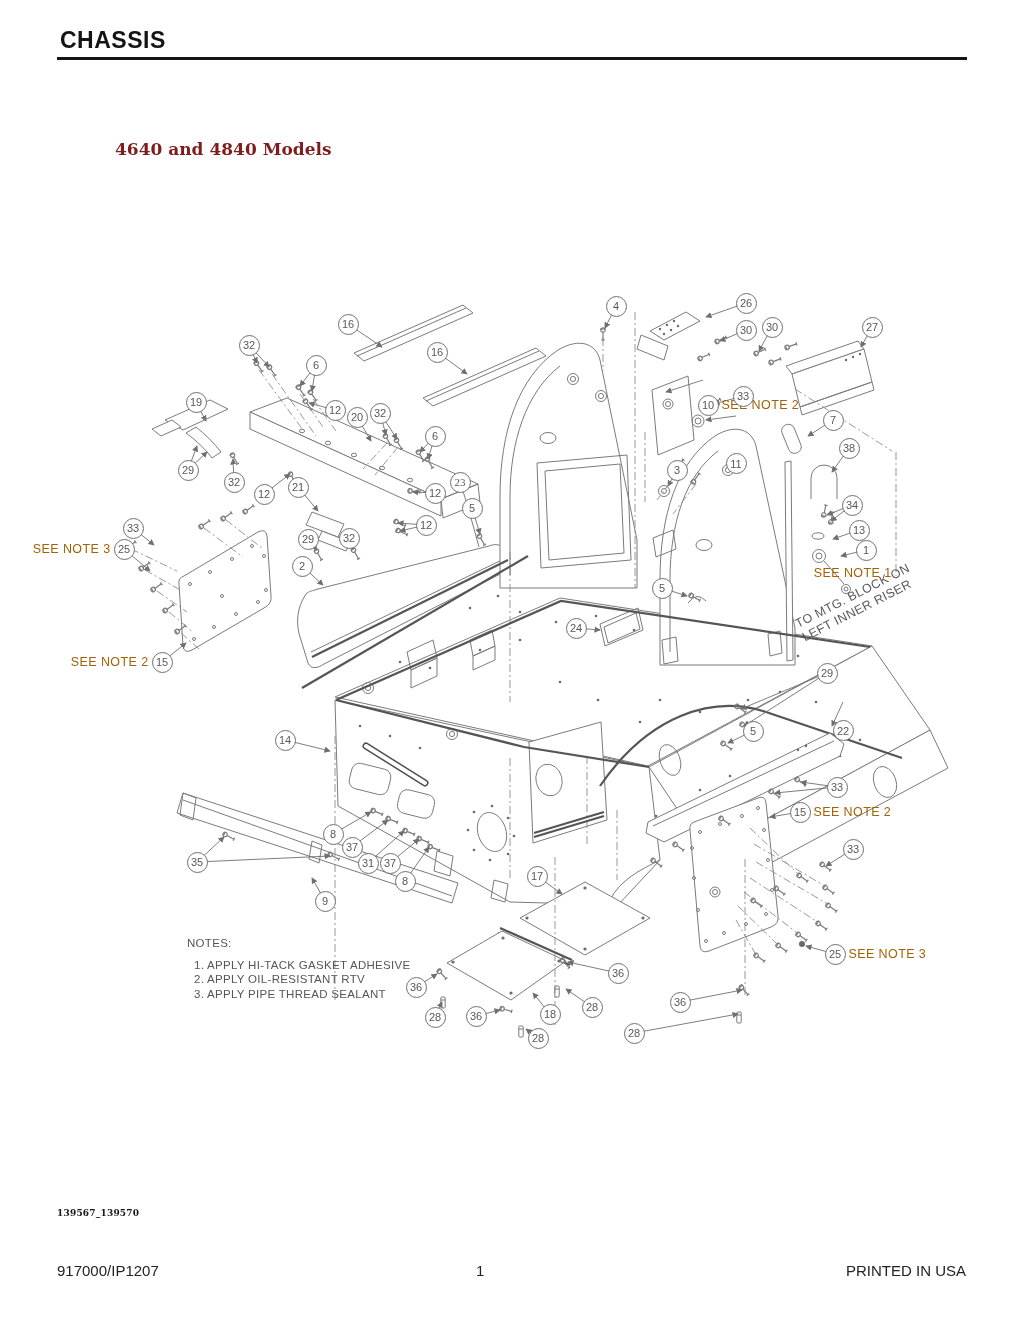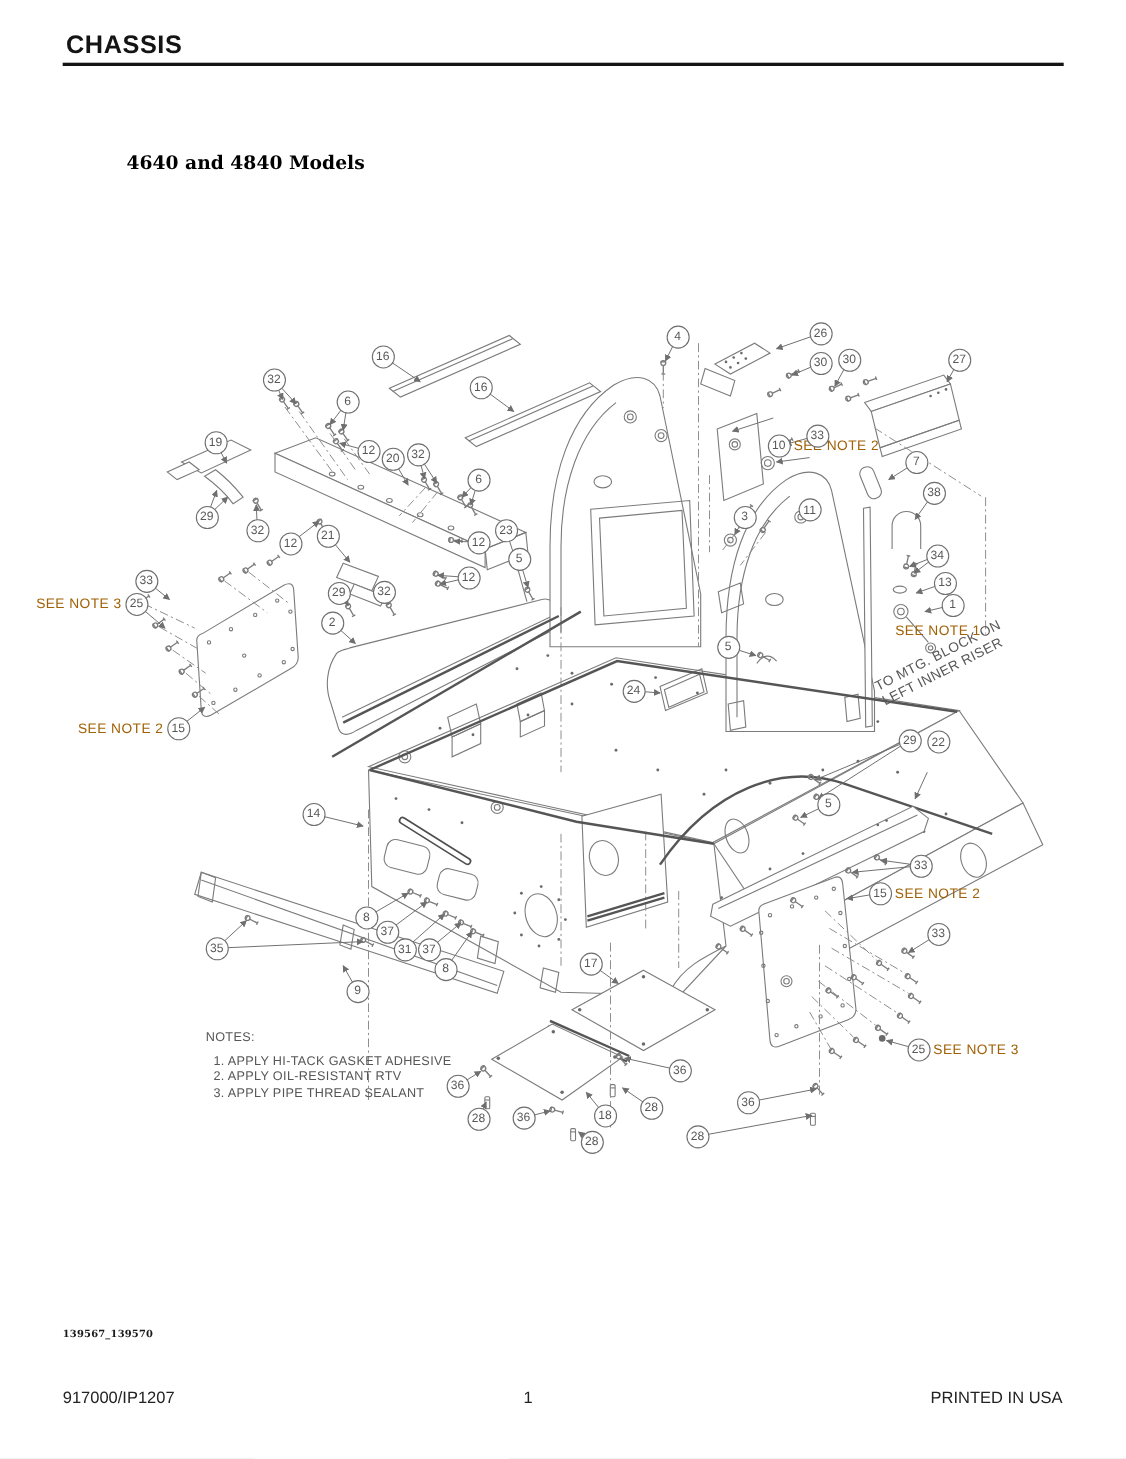--- a/index.html
+++ b/index.html
@@ -3,21 +3,21 @@
 <meta charset="utf-8">
 <style>
   html,body{margin:0;padding:0;background:#e8e8e8;}
   #page{position:relative;width:1024px;height:1326px;background:#fff;margin:0 auto;
         font-family:"Liberation Sans",sans-serif;overflow:hidden;}
   
   #hdr{position:absolute;left:60px;top:27px;font-size:23px;font-weight:bold;
        color:#141414;letter-spacing:.5px;}
   #hdr-rule{position:absolute;left:57px;top:57px;width:910px;height:3px;background:#141414;}
   #title{position:absolute;left:115px;top:139px;font-family:"DejaVu Serif","Liberation Serif",serif;
-         font-weight:bold;font-size:17px;color:#000000;}
+         font-weight:bold;font-size:17px;color:#7f1d1d;}
   
   #art{position:absolute;left:0;top:0;width:1024px;height:1326px;}
   svg *{vector-effect:non-scaling-stroke;}
   .ln{stroke:#7b7b7b;fill:none;stroke-width:1;}
   .wh{stroke:#7b7b7b;fill:#fff;stroke-width:1;}
   .hv{stroke:#555;fill:none;stroke-width:2.2;}
   .dd{stroke:#8d8d8d;fill:none;stroke-width:.9;stroke-dasharray:8 3 2 3;}
   .ld{stroke:#6f6f6f;fill:none;stroke-width:.9;marker-end:url(#arw);}
   .dot{fill:#6a6a6a;stroke:none;}
   .slot{stroke:#4f4f4f;stroke-width:7;stroke-linecap:round;fill:none;}
@@ -539,21 +539,21 @@
       </div>
       <div class="callout" style="left: 223.5px; top: 471.5px;">
         <span>32</span>
       </div>
       <div class="callout" style="left: 253.5px; top: 483.5px;">
         <span>12</span>
       </div>
       <div class="callout" style="left: 287.5px; top: 476.5px;">
         <span>21</span>
       </div>
-      <div class="callout" style="left: 449.5px; top: 471.5px;">
+      <div class="callout" style="left: 449.5px; top: 471.5px; font-family: Liberation Serif, serif;">
         <span>23</span>
       </div>
       <div class="callout" style="left: 424.5px; top: 482.5px;">
         <span>12</span>
       </div>
       <div class="callout" style="left: 461.5px; top: 497.5px;">
         <span>5</span>
       </div>
       <div class="callout" style="left: 415.5px; top: 514.5px;">
         <span>12</span>
@@ -593,21 +593,21 @@
       </div>
       <div class="callout" style="left: 565.5px; top: 617.5px;">
         <span>24</span>
       </div>
       <div class="callout" style="left: 651.5px; top: 577.5px;">
         <span>5</span>
       </div>
       <div class="callout" style="left: 816.5px; top: 662.5px;">
         <span>29</span>
       </div>
-      <div class="callout" style="left: 832.5px; top: 664px; margin-left: 10px;">
+      <div class="callout" style="left: 832.5px; top: 720px;">
         <span>22</span>
       </div>
       <div class="callout" style="left: 742.5px; top: 720.5px;">
         <span>5</span>
       </div>
       <div class="callout" style="left: 826.5px; top: 776.5px;">
         <span>33</span>
       </div>
       <div class="callout" style="left: 789.5px; top: 801.5px;">
         <span>15</span>

